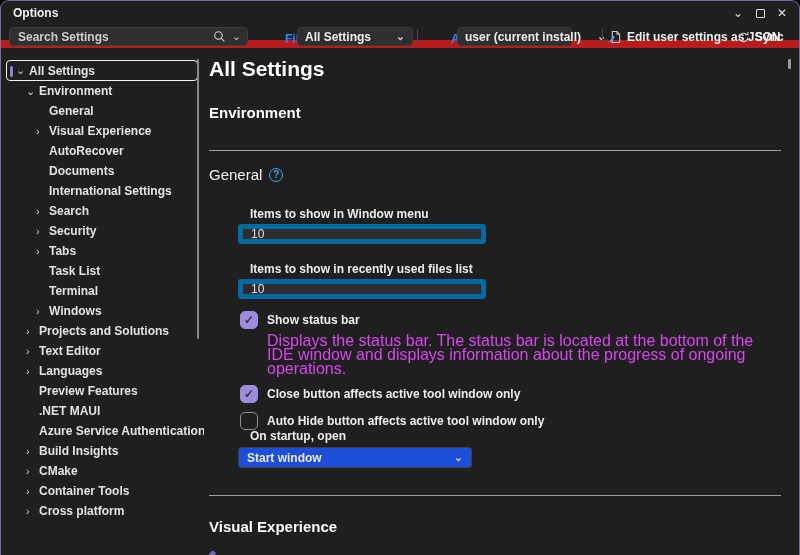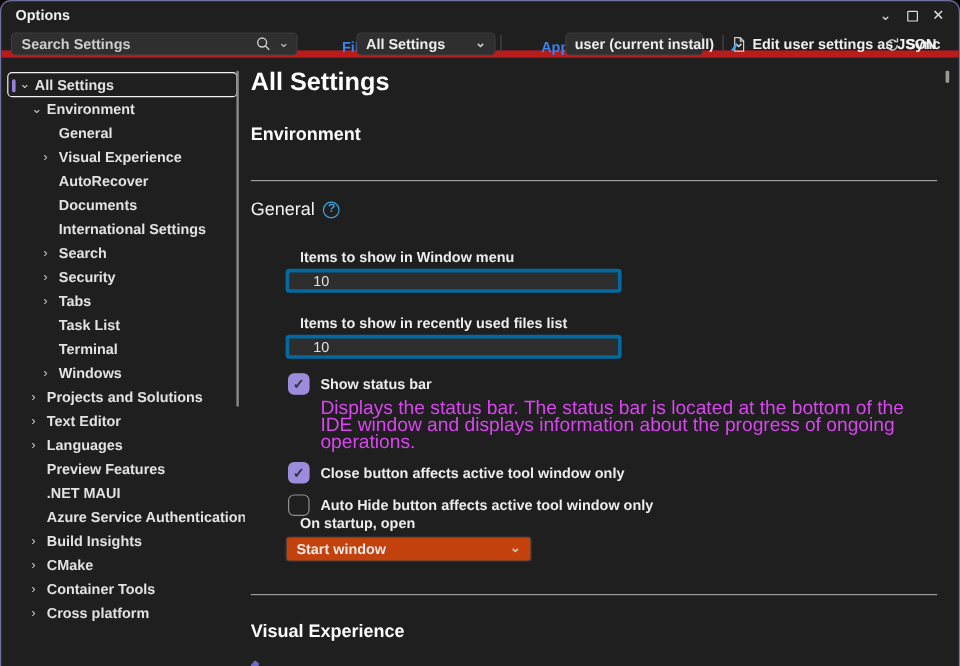--- a/index.html
+++ b/index.html
@@ -9,21 +9,21 @@
     background:#1f1f1f; border:1px solid #70709c; border-bottom:none;
     border-radius:9px 9px 0 0; overflow:hidden; color:#e6e6e6;
   }
   
   .titlebar { position:relative; height:24px; }
   .titlebar-title { position:absolute; left:12px; top:5px; font-size:12px; font-weight:600; color:#f0f0f0; }
   .win-controls { position:absolute; right:6px; top:0; height:24px; display:flex; align-items:center; }
   .win-btn { width:22px; height:22px; display:flex; align-items:center; justify-content:center; color:#e0e0e0; font-size:12px; }
   .max-glyph { width:9px; height:9px; border:1px solid #e0e0e0; border-radius:1px; }
   
-  .toolbar { position:relative; height:23px; border-bottom:6px solid #b91c1c; }
+  .toolbar { position:relative; height:23px; border-bottom:8px solid #b91c1c; }
   .search-box { position:absolute; left:8px; top:2px; width:239px; height:19px; background:#2f2f2f; border:1px solid #3c3c3c; border-radius:4px; display:flex; align-items:center; }
   .search-placeholder { flex:1; padding-left:8px; font-size:12px; font-weight:600; color:#cdcdcd; white-space:nowrap; overflow:hidden; }
   .search-icons { display:flex; align-items:center; gap:6px; padding-right:6px; }
   .chev { color:#c9c9c9; font-size:11px; line-height:1; }
   .tb-label { position:absolute; top:7px; font-size:12px; font-weight:600; color:#3b82f6; white-space:nowrap;margin-left:26px; }
   .tb-select { position:absolute; top:2px; height:19px; background:#2f2f2f; border:1px solid #3a3a3a; border-radius:4px; display:flex; align-items:center; justify-content:space-between; padding:0 7px; font-size:12px; font-weight:600; color:#ededed; white-space:nowrap; }
   .tb-sep { position:absolute; top:4px; width:1px; height:15px; background:#474747; }
   .tb-btn { position:absolute; top:3px; height:18px; display:flex; align-items:center; gap:5px; font-size:12px; font-weight:600; color:#f0f0f0; white-space:nowrap; }
   
   .bodyarea { position:absolute; left:0; top:49px; width:798px; height:506px; display:flex; }
@@ -41,22 +41,22 @@
   .tree-row.selected::before { content:""; position:absolute; left:3px; top:5px; width:3px; height:11px; border-radius:2px; background:#8f83d9; }
   .side-scrollbar { position:absolute; right:5px; top:9px; width:2px; height:280px; background:#8a8a8a; border-radius:1px; }
   
   .main { position:relative; flex:1; height:100%; overflow:hidden; }
   .page-title { position:absolute; left:5px; top:7px; font-size:21px; font-weight:700; color:#ffffff; }
   .section-h { position:absolute; left:5px; font-size:15px; font-weight:700; color:#fbfbfb; }
   .hr { position:absolute; left:5px; width:572px; height:1px; background:#9c9c9c; }
   .group-h { position:absolute; left:5px; display:flex; align-items:center; gap:7px; font-size:15px; font-weight:400; color:#f2f2f2; }
   .help-icon { width:14px; height:14px; border:1px solid #3aa5e0; border-radius:50%; color:#3aa5e0; font-size:10px; font-weight:700; display:flex; align-items:center; justify-content:center; }
   .fld-label { position:absolute; left:46px; font-size:12px; font-weight:600; color:#ededed; white-space:nowrap; }
-  .fld-input { position:absolute; left:34px; width:280px; height:20px; background:#2d2d2d; border:3px solid #0369a1; border-radius:3px; font-size:12px; color:#e0e0e0; display:flex; align-items:center; padding-left:20px; }
-  .dropdown { position:absolute; left:34px; width:205px; height:21px; background:#c2410c; border:1px solid #3f3f3f; border-radius:3px; font-size:12px; font-weight:600; color:#e8e8e8; display:flex; align-items:center; justify-content:space-between; padding:0 8px; }
+  .fld-input { position:absolute; left:34px; width:248px; height:20px; background:#2d2d2d; border:5px solid #0369a1; border-radius:3px; font-size:12px; color:#e0e0e0; display:flex; align-items:center; padding-left:8px; }
+  .dropdown { position:absolute; left:34px; width:234px; height:21px; background:#1d4ed8; border:1px solid #3f3f3f; border-radius:3px; font-size:12px; font-weight:600; color:#e8e8e8; display:flex; align-items:center; justify-content:space-between; padding:0 8px; }
   
   .cb-group { position:absolute; left:36px; top:261px; width:540px; }
   .cb-row { display:flex; align-items:center; gap:9px; }
   .cb-box { width:18px; height:18px; border-radius:5px; flex:none; display:flex; align-items:center; justify-content:center; border:1.5px solid #8f8f8f; color:#33334a; font-size:12px; font-weight:700; }
   .cb-box.checked { background:#9d8cdb; border-color:#9d8cdb; }
   .cb-label { font-size:12px; font-weight:600; color:#ededed; white-space:nowrap; }
   .cb-desc { margin:5px 0 0 27px; width:505px; font-size:16px; color:#d946ef; line-height:14px; }
   .cb-item + .cb-item { margin-top:9px; }
   .main-scrollbar { position:absolute; right:8px; top:9px; width:3px; height:10px; background:#9a9a9a; border-radius:1px; }
   .purple-fragment { position:absolute; left:6px; top:501px; width:5px; height:6px; background:#6f66c8; border-radius:1px; transform:rotate(40deg); }
@@ -91,21 +91,21 @@
         <span class="chev">⌄</span>
       </span>
     </div>
     <span class="tb-label" style="left:258px">Filter:</span>
     <div class="tb-select" style="left:296px; width:116px;">
       <span>All Settings</span>
       <span class="chev">⌄</span>
     </div>
     <span class="tb-sep" style="left:416px"></span>
     <span class="tb-label" style="left:424px">Applies to:</span>
-    <div class="tb-select" style="left:470px; width:115px;gap:16px;">
+    <div class="tb-select" style="left:456px; width:115px;gap:16px;">
       <span>user (current install)</span>
       <span class="chev">⌄</span>
     </div>
     <span class="tb-sep" style="left:601px"></span>
     <div class="tb-btn" style="left:608px">
       <span>
         <svg width="13" height="14" viewBox="0 0 14 15">
             <path d="M3.5 1.5h5l3 3v9h-8z" fill="none" stroke="#cfcfcf" stroke-width="1.1"></path>
             <path d="M8.5 1.5v3h3" fill="none" stroke="#cfcfcf" stroke-width="1.1"></path>
             <path d="M0.8 11.8 L4.6 6.2 L6.4 7.5 L2.6 13.1 L0.6 13.4 Z" fill="#4aa3e8"></path>

